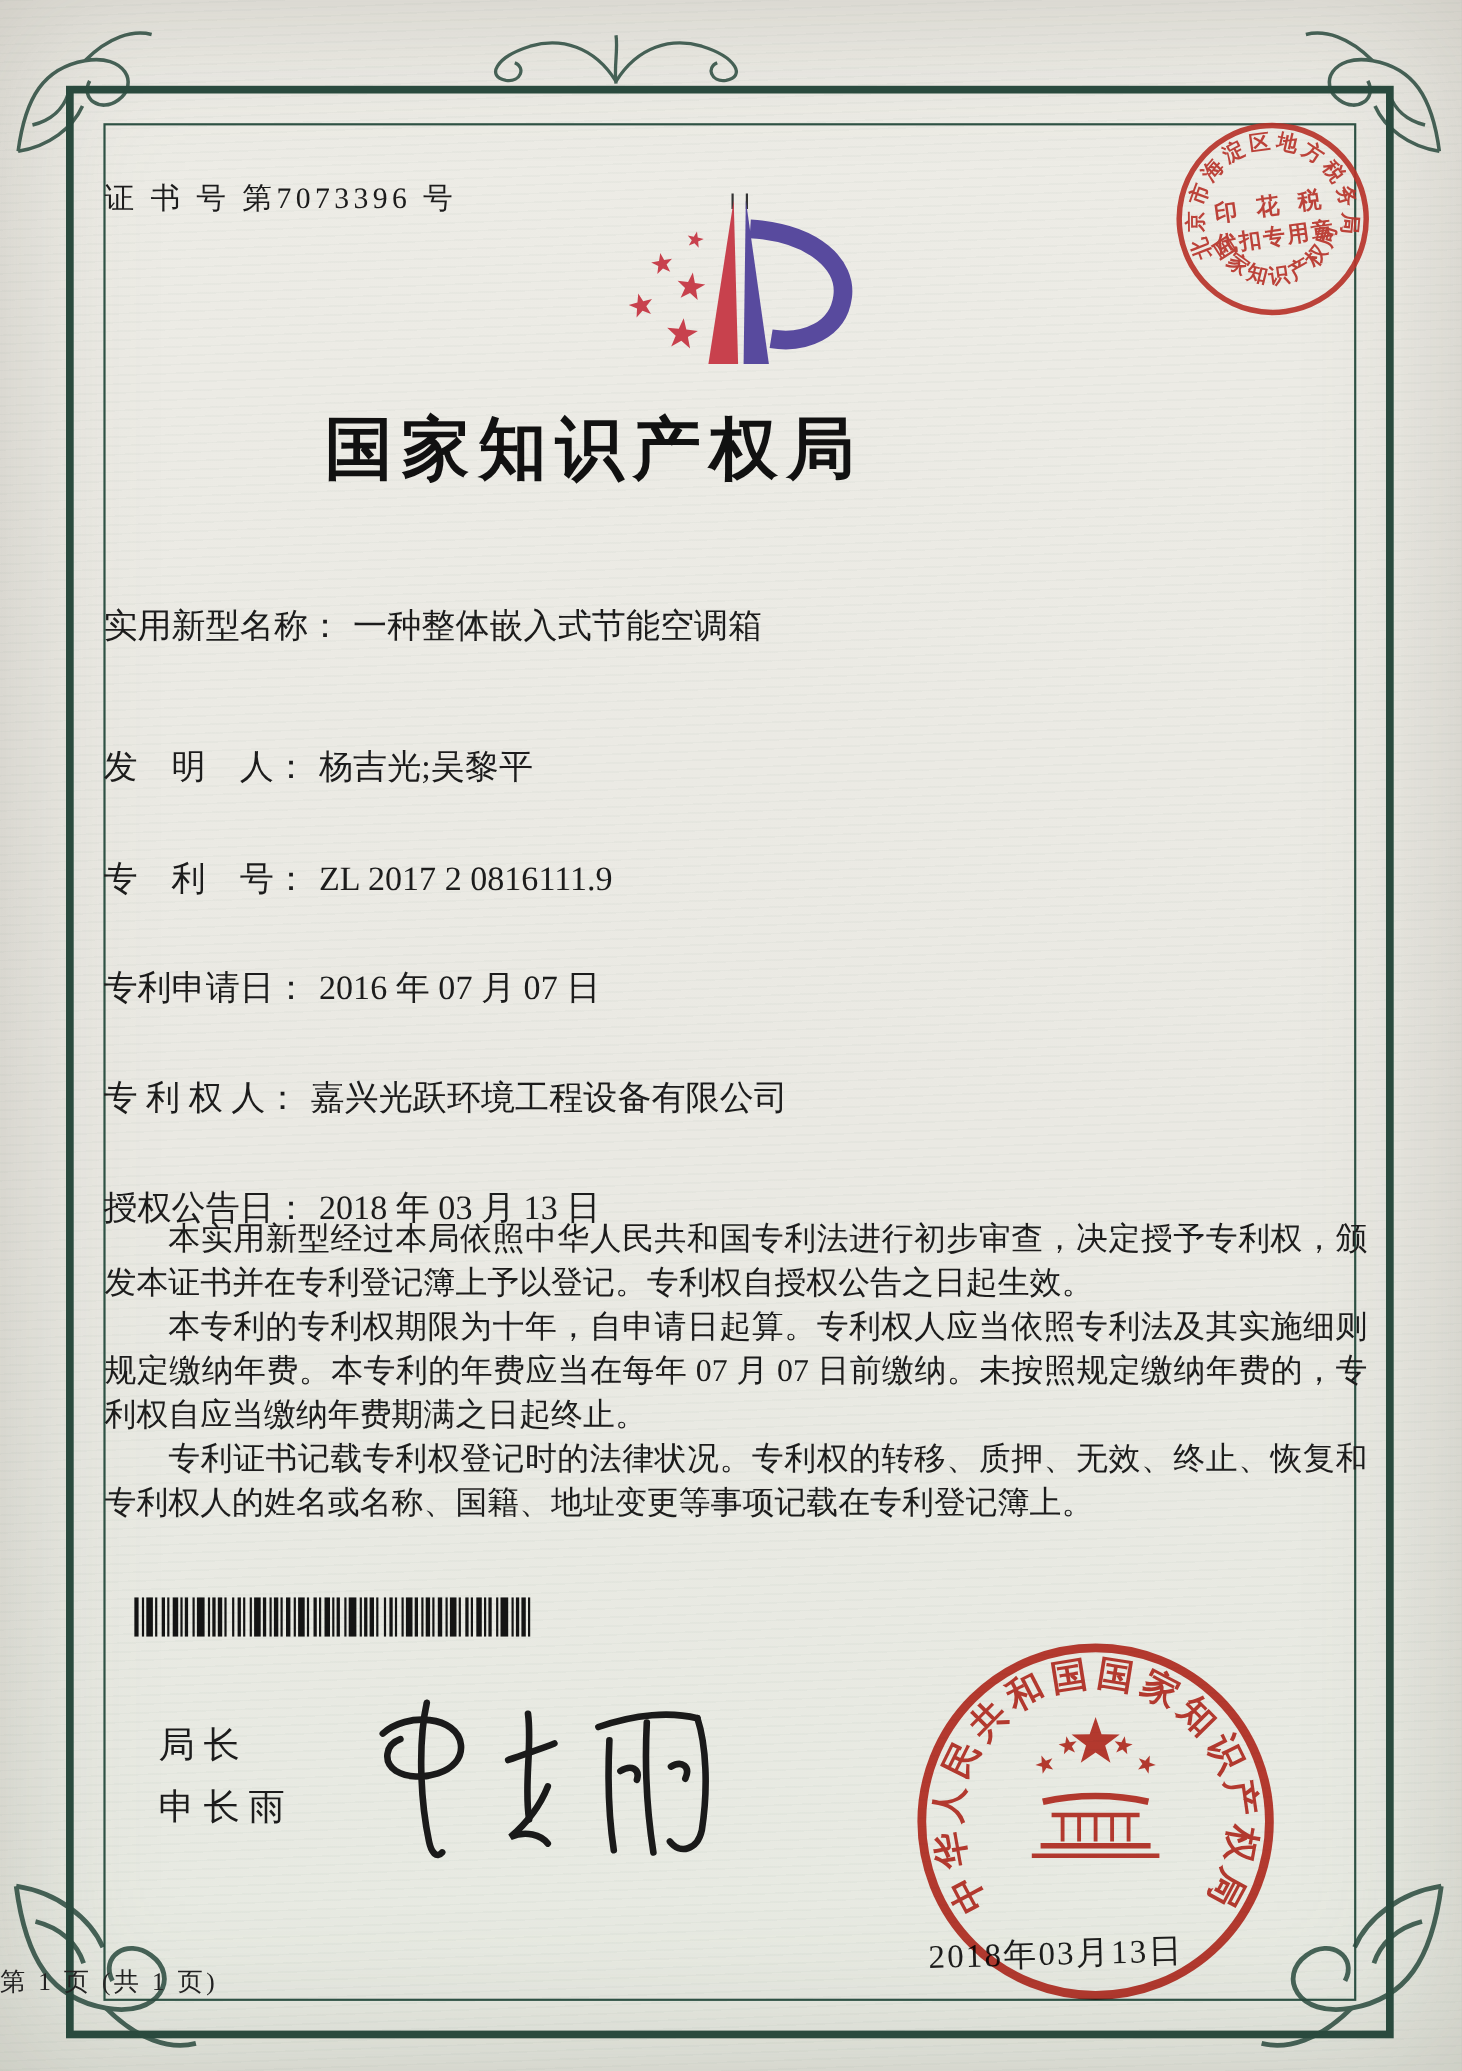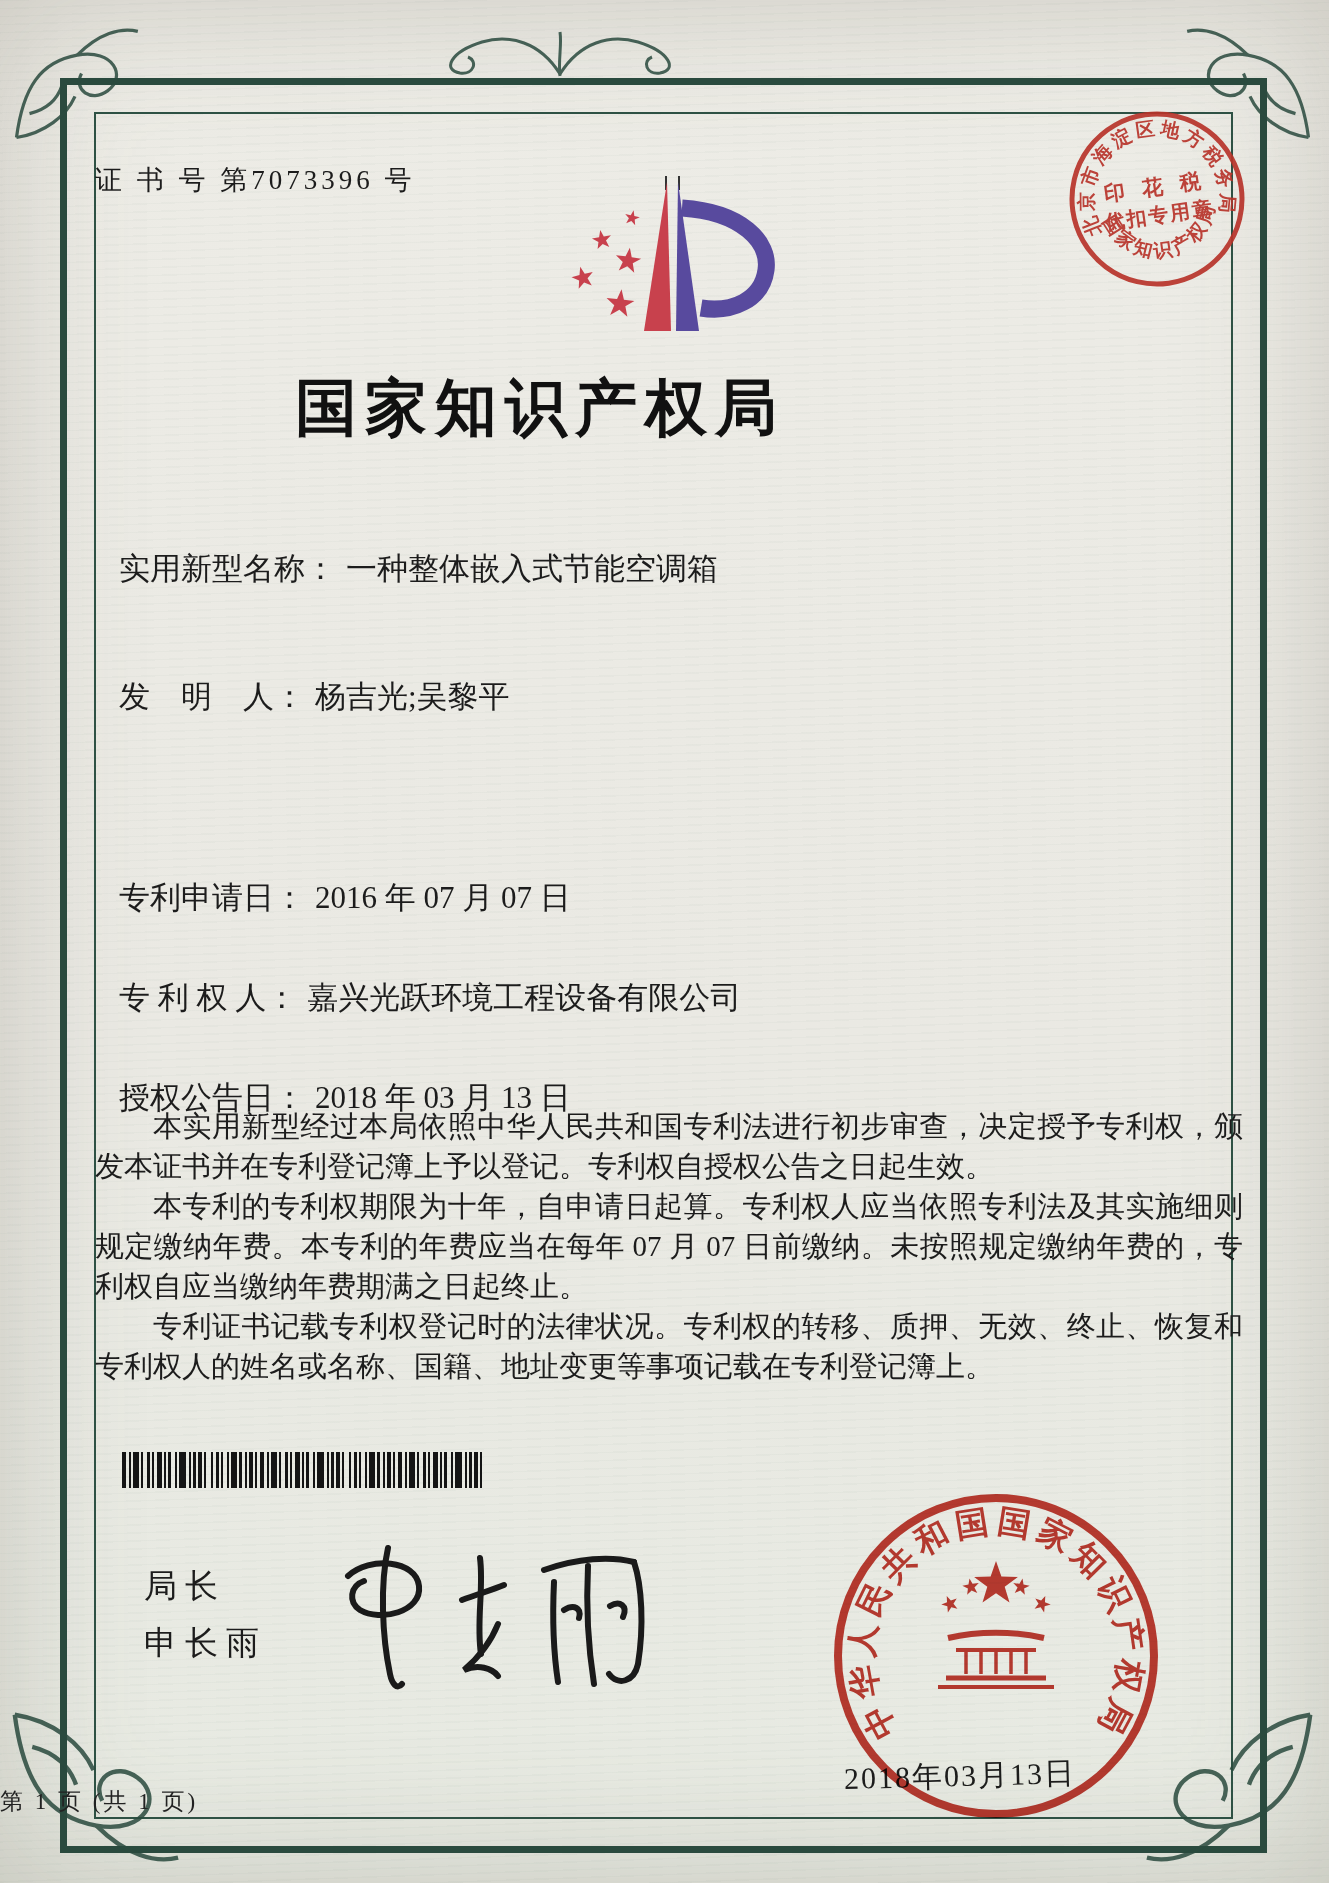--- a/index.html
+++ b/index.html
@@ -29,21 +29,21 @@
   .fl-topc { position:absolute; left:390px; top:24px; }
 
   
   .cert-no { position:absolute; left:95px; top:162px; font-size:27px; letter-spacing:4px; }
   .logo { position:absolute; left:540px; top:138px; }
   .tax-stamp { position:absolute; left:1062px; top:104px; transform:rotate(-8deg); opacity:.92; }
   .title { position:absolute; left:20px; top:366px; width:1040px; text-align:center;
            font-size:62px; font-weight:700; letter-spacing:8px; color:#111; }
 
   
-  .row { position:absolute; left:105px; width:1155px; font-size:31px; white-space:nowrap;padding-left:14px; }
+  .row { position:absolute; left:80px; width:1155px; font-size:31px; white-space:nowrap;padding-left:14px; }
   .row .val { margin-left:10px; }
   .row-0 { top:548px; } .row-1 { top:676px; } .row-2 { top:778px; }
   .row-3 { top:877px; } .row-4 { top:977px; } .row-5 { top:1077px; }
 
   
   .body-text { position:absolute; left:95px; top:1106px; width:1148px;
                font-size:29px; line-height:40px; text-align:justify; }
   .body-text p { text-indent:2em; }
 
   .barcode { position:absolute; left:122px; top:1452px; }
@@ -130,20 +130,21 @@
       <textPath href="#ts-bot" startOffset="50%" text-anchor="middle">国家知识产权局</textPath>
     </text>
     <text x="95" y="90" text-anchor="middle" fill="#b8342b" font-size="21" font-weight="bold" letter-spacing="6">印 花 税</text>
     <text x="95" y="118" text-anchor="middle" fill="#b8342b" font-size="20" font-weight="bold" letter-spacing="2">代扣专用章</text>
   </svg>
 
   <div class="title">国家知识产权局</div>
 
   <div class="row row-0"><span class="lbl">实用新型名称：</span><span class="val">一种整体嵌入式节能空调箱</span></div>
   <div class="row row-1"><span class="lbl">发　明　人：</span><span class="val">杨吉光;吴黎平</span></div>
+  <div class="row row-2"><span class="lbl">专　利　号：</span><span class="val">ZL 2017 2 0816111.9</span></div>
   <div class="row row-3"><span class="lbl">专利申请日：</span><span class="val">2016 年 07 月 07 日</span></div>
   <div class="row row-4"><span class="lbl">专 利 权 人：</span><span class="val">嘉兴光跃环境工程设备有限公司</span></div>
   <div class="row row-5"><span class="lbl">授权公告日：</span><span class="val">2018 年 03 月 13 日</span></div>
 
   <div class="body-text">
     <p>本实用新型经过本局依照中华人民共和国专利法进行初步审查，决定授予专利权，颁发本证书并在专利登记簿上予以登记。专利权自授权公告之日起生效。</p>
     <p>本专利的专利权期限为十年，自申请日起算。专利权人应当依照专利法及其实施细则规定缴纳年费。本专利的年费应当在每年 07 月 07 日前缴纳。未按照规定缴纳年费的，专利权自应当缴纳年费期满之日起终止。</p>
     <p>专利证书记载专利权登记时的法律状况。专利权的转移、质押、无效、终止、恢复和专利权人的姓名或名称、国籍、地址变更等事项记载在专利登记簿上。</p>
   </div>
 

